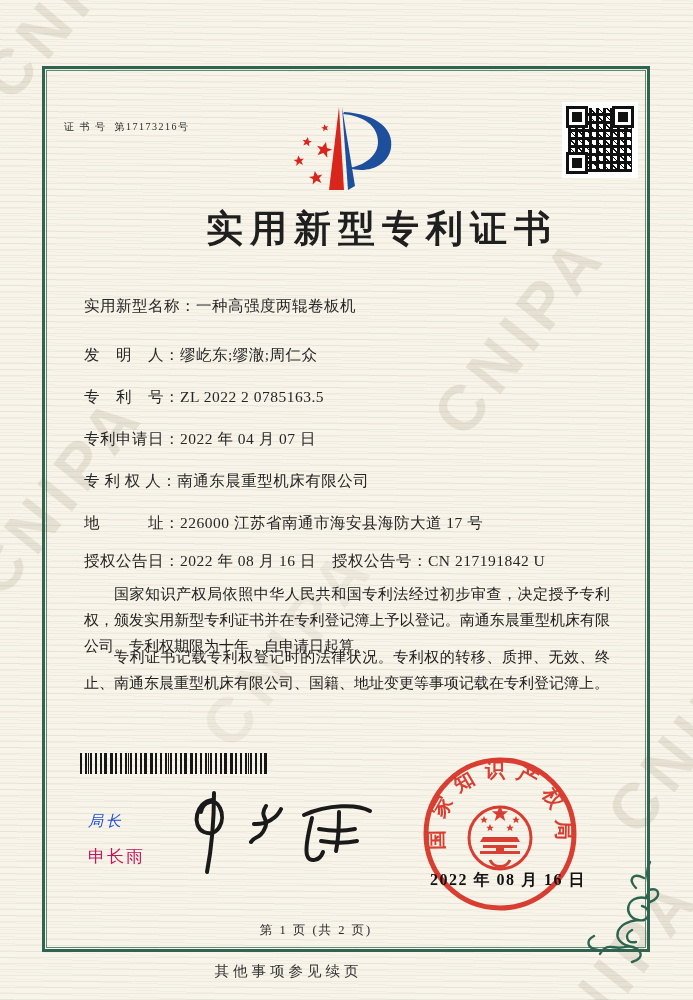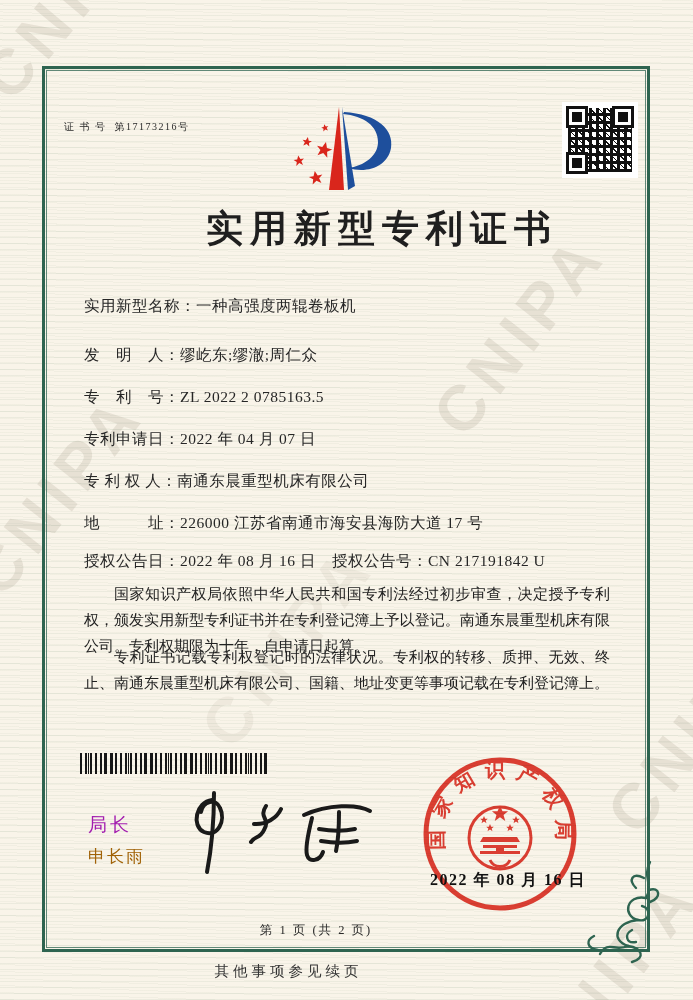--- a/index.html
+++ b/index.html
@@ -28,22 +28,22 @@
   .fld{left:84px;font-size:15.5px;letter-spacing:0.5px;white-space:nowrap;color:#262626;}
   .f1{top:296px}.f2{top:345px}.f3{top:387px}.f4{top:429px}.f5{top:471px}.f6{top:513px}.f7{top:551px}
   .f7b{left:332px;top:551px}
   .para{left:84px;width:526px;font-size:15px;line-height:26px;text-align:justify;text-indent:2em;color:#212121;}
   .p1{top:581px}.p2{top:644px}
   .barcode{left:80px;top:753px;width:190px;height:21px;
     background:
       repeating-linear-gradient(90deg,#161616 0 2px,transparent 2px 5px),
       repeating-linear-gradient(90deg,#161616 0 1px,transparent 1px 8px);
   }
-  .dir-title{left:88px;top:812px;font-size:19px;letter-spacing:3px;color:#a21caf;}
-  .dir-name{left:88px;top:845px;font-size:17px;letter-spacing:2px;color:#a16207;}
+  .dir-title{left:88px;top:812px;font-size:15px;letter-spacing:3px;color:#1d4ed8;font-style:italic;}
+  .dir-name{left:88px;top:845px;font-size:17px;letter-spacing:2px;color:#be185d;}
   .sig{left:178px;top:784px;}
   .logo{left:282px;top:104px;}
   .qr{left:562px;top:102px;width:76px;height:76px;background:#ffffff;}
   .qr .pat{position:absolute;inset:6px;
     background:
       repeating-linear-gradient(90deg,#111 0 3px,transparent 3px 7px),
       repeating-linear-gradient(0deg,#111 0 3px,transparent 3px 8px),
       repeating-linear-gradient(45deg,#111 0 1px,transparent 1px 6px);
   }
   .qr .f{position:absolute;width:16px;height:16px;border:3px solid #111;background:#fff;}

